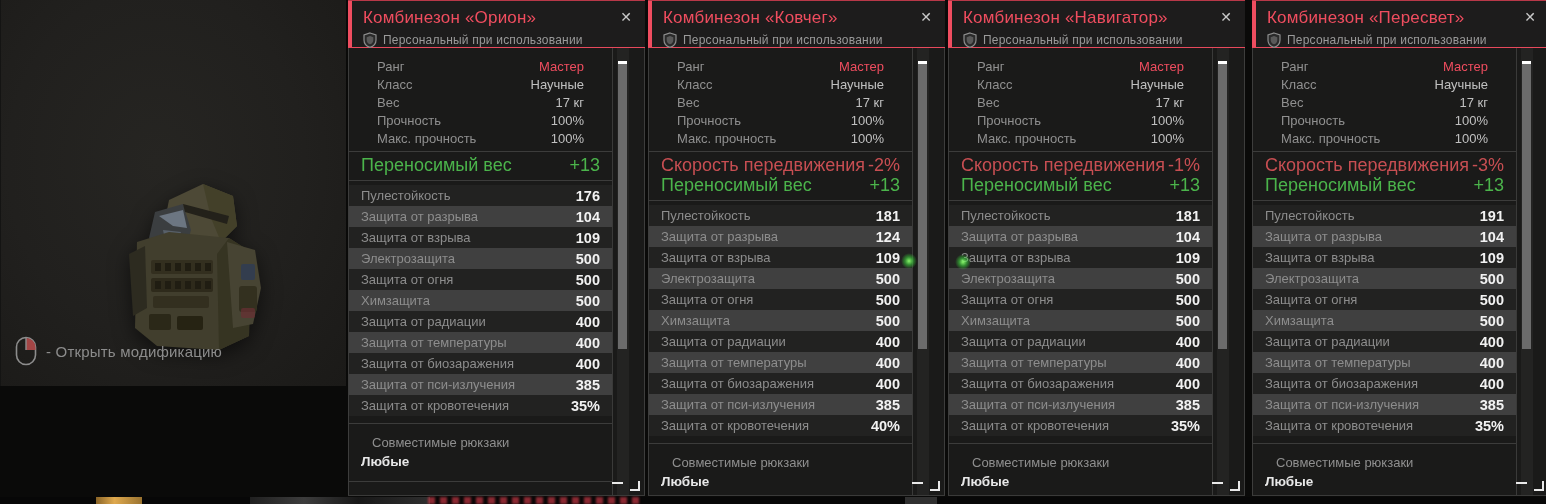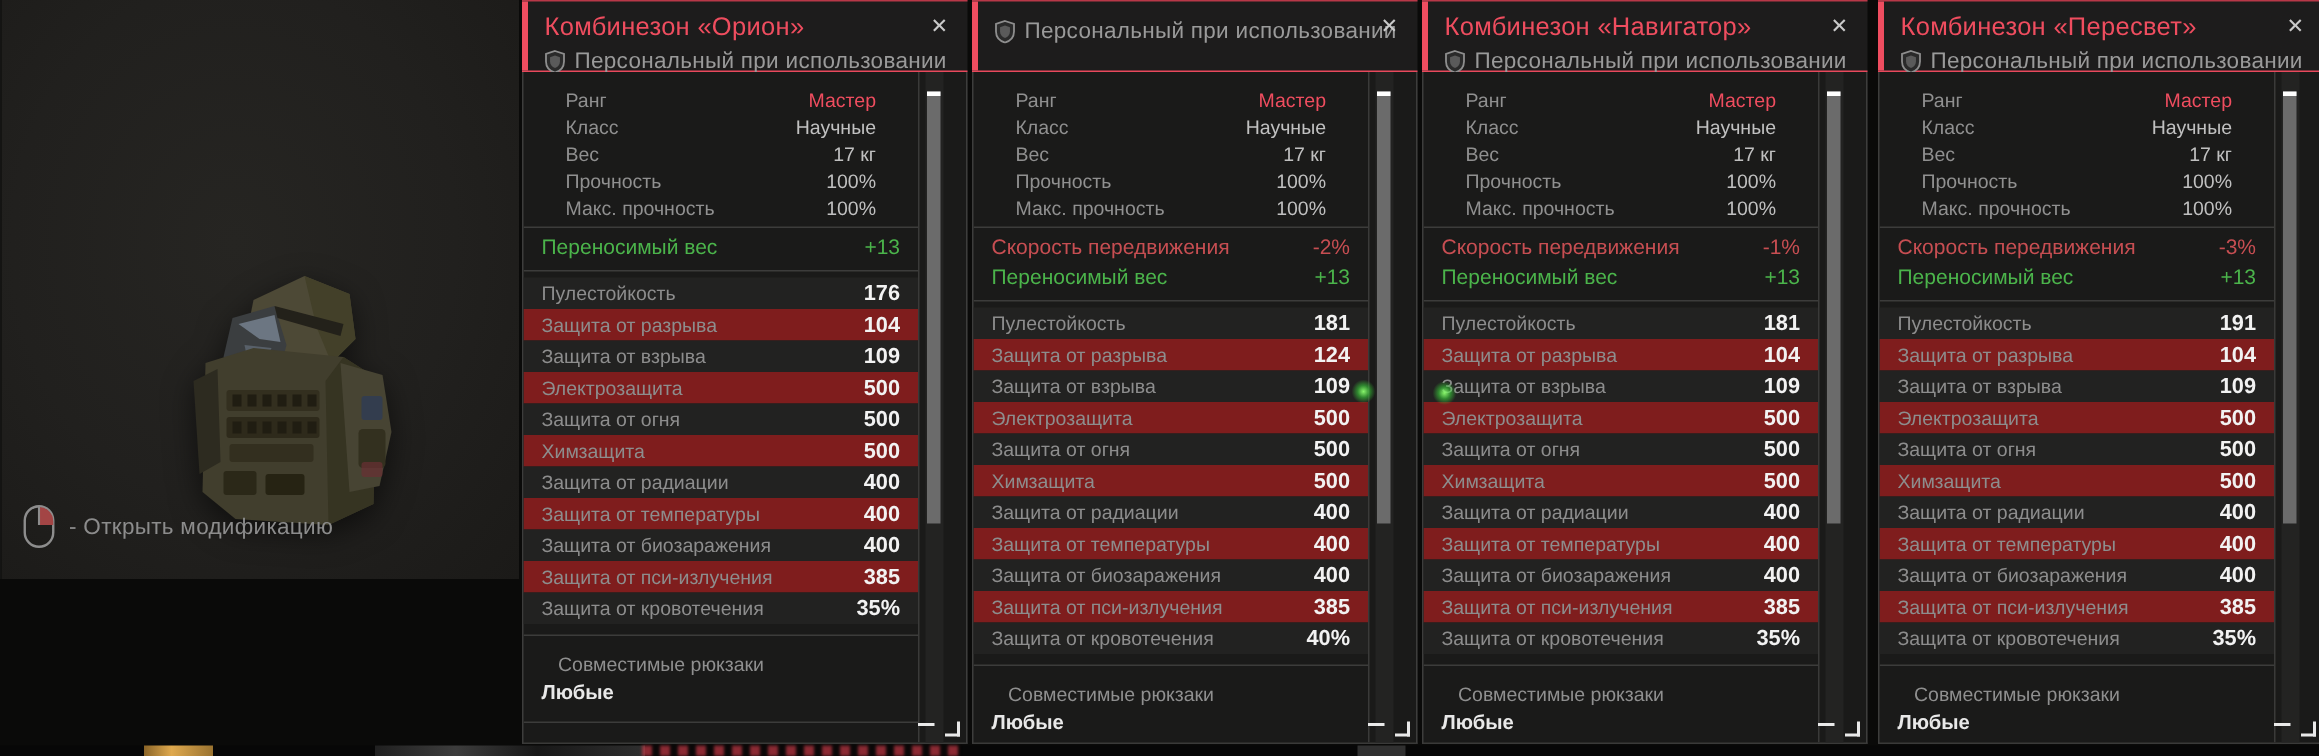--- a/index.html
+++ b/index.html
@@ -31,44 +31,44 @@
   .panel{position:absolute;top:0;width:297px;height:497px;box-sizing:border-box;}
   .p-head{
     position:relative;height:48px;box-sizing:border-box;background:#1d1c1c;
     border-top:1px solid #b83848;border-bottom:1px solid #e8495c;
     padding:7px 10px 0 15px;
   }
   .p-head::before{content:"";position:absolute;left:0;top:0;bottom:0;width:4px;background:#ef4d60;}
   .p-title{color:#ef4d5f;font-size:17px;letter-spacing:.2px;white-space:nowrap;}
   .p-close{position:absolute;right:13px;top:9px;color:#c9c9c9;font-size:14px;cursor:pointer;line-height:1;}
   .p-sub{display:flex;align-items:center;gap:6px;margin-top:4px;}
-  .p-note{color:#9a9a9a;font-size:15px;letter-spacing:.2px;}
+  .p-note{color:#9a9a9a;font-size:12px;letter-spacing:.2px;}
   .p-body{
     position:relative;height:448px;box-sizing:border-box;background:#1a1a19;
     border-left:1px solid #3d3d3c;border-right:1px solid #3d3d3c;border-bottom:1px solid #3a3a39;
     padding-top:9px;overflow:hidden;
   }
   .p-content{width:263px;}
   .p-sep{position:absolute;left:263px;top:0;bottom:0;width:1px;background:#3a3a39;}
   .p-scroll{position:absolute;left:268px;top:0;bottom:0;width:12px;background:#232322;}
   .p-thumb{position:absolute;left:1px;top:13px;width:9px;height:288px;background:#6b6b6b;border-top:3px solid #ffffff;box-sizing:border-box;}
   .p-dash{position:absolute;right:21px;bottom:11px;width:11px;height:2px;background:#e9e9e9;}
   .p-corner{position:absolute;right:4px;bottom:4px;width:8px;height:8px;border-right:2px solid #e9e9e9;border-bottom:2px solid #e9e9e9;}
   
   .info-row{display:flex;justify-content:space-between;align-items:center;height:18px;padding:0 28px;font-size:13px;}
   .info-label{color:#909090;}
   .info-value{color:#c0c0c0;}
   .info-value.accent{color:#ef4d5f;}
   .divider{height:1px;background:#3c3c3b;margin:4px 0;}
-  .mod-row{display:flex;justify-content:space-between;align-items:flex-start;height:20px;padding:0 12px;font-size:14px;}
+  .mod-row{display:flex;justify-content:space-between;align-items:flex-end;height:20px;padding:0 12px;font-size:18px;}
   .mod-row.positive .mod-label,.mod-row.positive .mod-value{color:#4bb44b;}
   .mod-row.negative .mod-label,.mod-row.negative .mod-value{color:#c74e52;}
   .stat-row{display:flex;justify-content:space-between;align-items:center;height:21px;padding:0 12px;font-size:13px;}
   .stat-row.sa{background:#222221;}
-  .stat-row.sb{background:#7f1d1d;text-align:right;}
+  .stat-row.sb{background:#404040;text-align:right;}
   .stat-label{color:#8d8d8d;}
   .stat-value{color:#f2f2f2;font-size:14.5px;font-weight:600;}
   .section-label{color:#8f8f8f;font-size:13px;padding:7px 23px 2px;}
   .section-value{color:#e8e8e8;font-size:13.5px;font-weight:600;padding:2px 12px 8px;}
   .spacer{height:3px;}
   
   .particle{position:absolute;width:16px;height:16px;border-radius:50%;z-index:50;
     background:radial-gradient(circle, rgba(140,255,110,.95) 0%, rgba(60,220,60,.55) 35%, rgba(40,180,40,0) 70%);}
 </style>
 </head>
@@ -232,20 +232,21 @@
       <div class="p-sep"></div>
       <div class="p-scroll">
         <div class="p-thumb"></div>
       </div>
       <div class="p-dash"></div>
       <div class="p-corner"></div>
     </div>
   </section>
 <section class="panel" style="left: 648px;">
     <header class="p-head">
+      <div class="p-title">Комбинезон «Ковчег»</div>
       <div class="p-close">✕</div>
       <div class="p-sub">
         <svg width="14" height="16" viewBox="0 0 14 16">
           <path d="M7 1 L13 3 L13 8 C13 12 10.5 14.3 7 15.4 C3.5 14.3 1 12 1 8 L1 3 Z" fill="#2a2a2a" stroke="#8e8e8e" stroke-width="1.2"></path>
           <path d="M7 4 L10.3 5.2 L10.3 8 C10.3 10.2 9 11.6 7 12.3 C5 11.6 3.7 10.2 3.7 8 L3.7 5.2 Z" fill="#5a5a5a"></path>
         </svg>
         <span class="p-note">Персональный при использовании</span>
       </div>
     </header>
     <div class="p-body">

